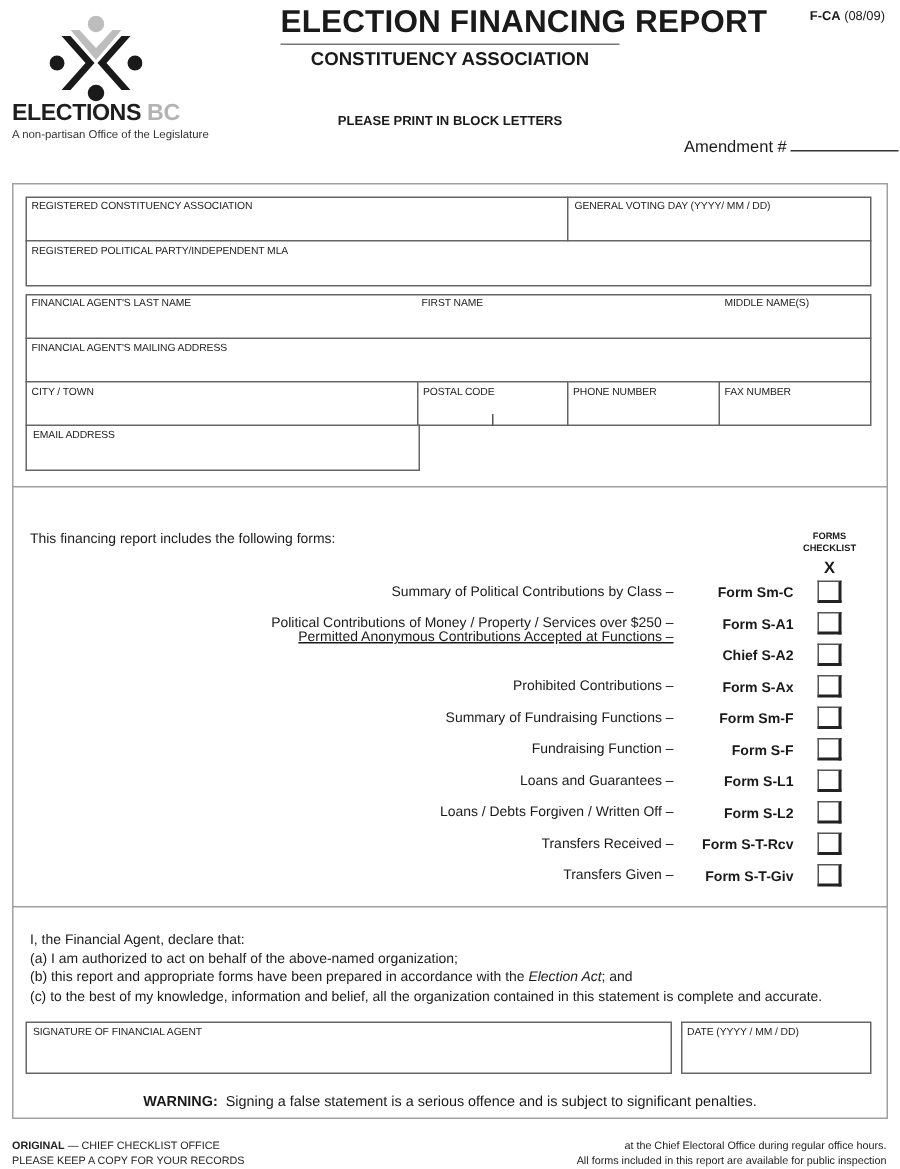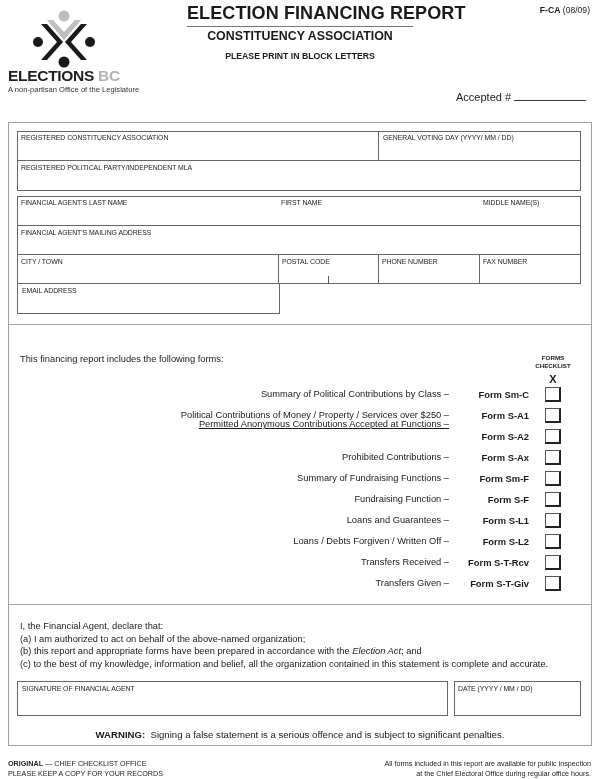--- a/index.html
+++ b/index.html
@@ -9,23 +9,23 @@
   .abs { position: absolute; }
 
   
   .logo { left: 8px; top: 10px; width: 150px; height: 80px; }
   .logo svg { position: absolute; left: 25px; top: 0; }
   .logo-word { position: absolute; left: 0; top: 57px; font-weight: bold; font-size: 15.5px; letter-spacing: -0.3px; color: #1e1e1e; white-space: nowrap; }
   .logo-word .bc { color: #b3b3b3; font-weight: bold; }
   .logo-tag { position: absolute; left: 0; top: 75px; font-size: 7.6px; color: #333; white-space: nowrap; }
 
   .title-block { left: 170px; top: 3px; width: 260px; text-align: center; }
-  .title-main { font-weight: bold; font-size: 18px; letter-spacing: 0.1px; padding-bottom: 2px; border-bottom: 1px solid #777; display: inline-block; width: 226px; white-space: nowrap; }
+  .title-main { font-weight: bold; font-size: 21px; letter-spacing: 0.1px; padding-bottom: 2px; border-bottom: 1px solid #777; display: inline-block; width: 226px; white-space: nowrap; }
   .title-sub { font-weight: bold; font-size: 12.4px; margin-top: 2px; white-space: nowrap; }
-  .title-print { font-weight: bold; font-size: 8.7px; margin-top: 8px; white-space: nowrap; }
+  .title-print { font-weight: bold; font-size: 8.7px; margin-top: 29px; white-space: nowrap; }
 
   .form-code { right: 10px; top: 5px; font-size: 8.6px; white-space: nowrap; margin-left: 12px; }
   .form-code b { font-weight: bold; }
 
   .amend { left: 456px; top: 91px; font-size: 11px; white-space: nowrap; }
   .amend-line { display: inline-block; width: 72px; border-bottom: 1px solid #333; height: 10px; vertical-align: baseline; margin-left: 3px; }
 
   
   .frame { left: 8px; top: 122px; width: 584px; height: 624px; border: 1.5px solid #a0a0a0; }
   .divider { left: 8px; width: 584px; height: 0; border-top: 1.5px solid #a0a0a0; }
@@ -79,21 +79,21 @@
   <div class="title-main">ELECTION FINANCING REPORT</div>
   <div class="title-sub">CONSTITUENCY ASSOCIATION</div>
   <div class="title-print">PLEASE PRINT IN BLOCK LETTERS</div>
 </div>
 
 <div class="abs form-code">
   <b>F-CA</b> <span>(08/09)</span>
 </div>
 
 <div class="abs amend">
-  <span>Accepted #</span><span class="amend-line"></span>
+  <span>Amendment #</span><span class="amend-line"></span>
 </div>
 
 <div class="abs frame"></div>
 <div class="abs divider" style="top:324px;"></div>
 <div class="abs divider" style="top:604px;"></div>
 
 <div class="box" style="left:17px; top:131px; width:564px; height:60px;"></div>
 <div class="box" style="left:17px; top:131px; width:362px; height:30px; border:none; border-right:1px solid #666;">
   <span class="lbl" style="left:4px; top:3px;">REGISTERED CONSTITUENCY ASSOCIATION</span>
 </div>
@@ -143,21 +143,21 @@
     <span class="row-form" style="top:389px;">Form Sm-C</span>
     <span class="chk" style="top:387px;"></span>
   </div>
   <div>
     <span class="row-desc" style="top:410px;padding-left:29px;">Political Contributions of Money / Property / Services over $250 –</span>
     <span class="row-form" style="top:410px;text-align:center;">Form S-A1</span>
     <span class="chk" style="top:408px;"></span>
   </div>
   <div>
     <span class="row-desc" style="top:419px;text-decoration:underline;">Permitted Anonymous Contributions Accepted at Functions –</span>
-    <span class="row-form" style="top:431px;">Form S-A2</span>
+    <span class="row-form" style="top:431px;">Chief S-A2</span>
     <span class="chk" style="top:429px;"></span>
   </div>
   <div>
     <span class="row-desc" style="top:452px;">Prohibited Contributions –</span>
     <span class="row-form" style="top:452px;margin-left:27px;">Form S-Ax</span>
     <span class="chk" style="top:450px;"></span>
   </div>
   <div>
     <span class="row-desc" style="top:473px;">Summary of Fundraising Functions –</span>
     <span class="row-form" style="top:473px;">Form Sm-F</span>
@@ -206,15 +206,15 @@
 
 <div class="abs warning">
   <b>WARNING:</b>&nbsp; <span>Signing a false statement is a serious offence and is subject to significant penalties.</span>
 </div>
 
 <div class="abs foot-left">
   <div><b>ORIGINAL</b> <span>— CHIEF CHECKLIST OFFICE</span></div>
   <div>PLEASE KEEP A COPY FOR YOUR RECORDS</div>
 </div>
 <div class="abs foot-right">
+  <div>at the Chief Electoral Office during regular office hours.</div>
   <div>All forms included in this report are available for public inspection</div>
-  <div>at the Chief Electoral Office during regular office hours.</div>
 </div>
 
 </body></html>

